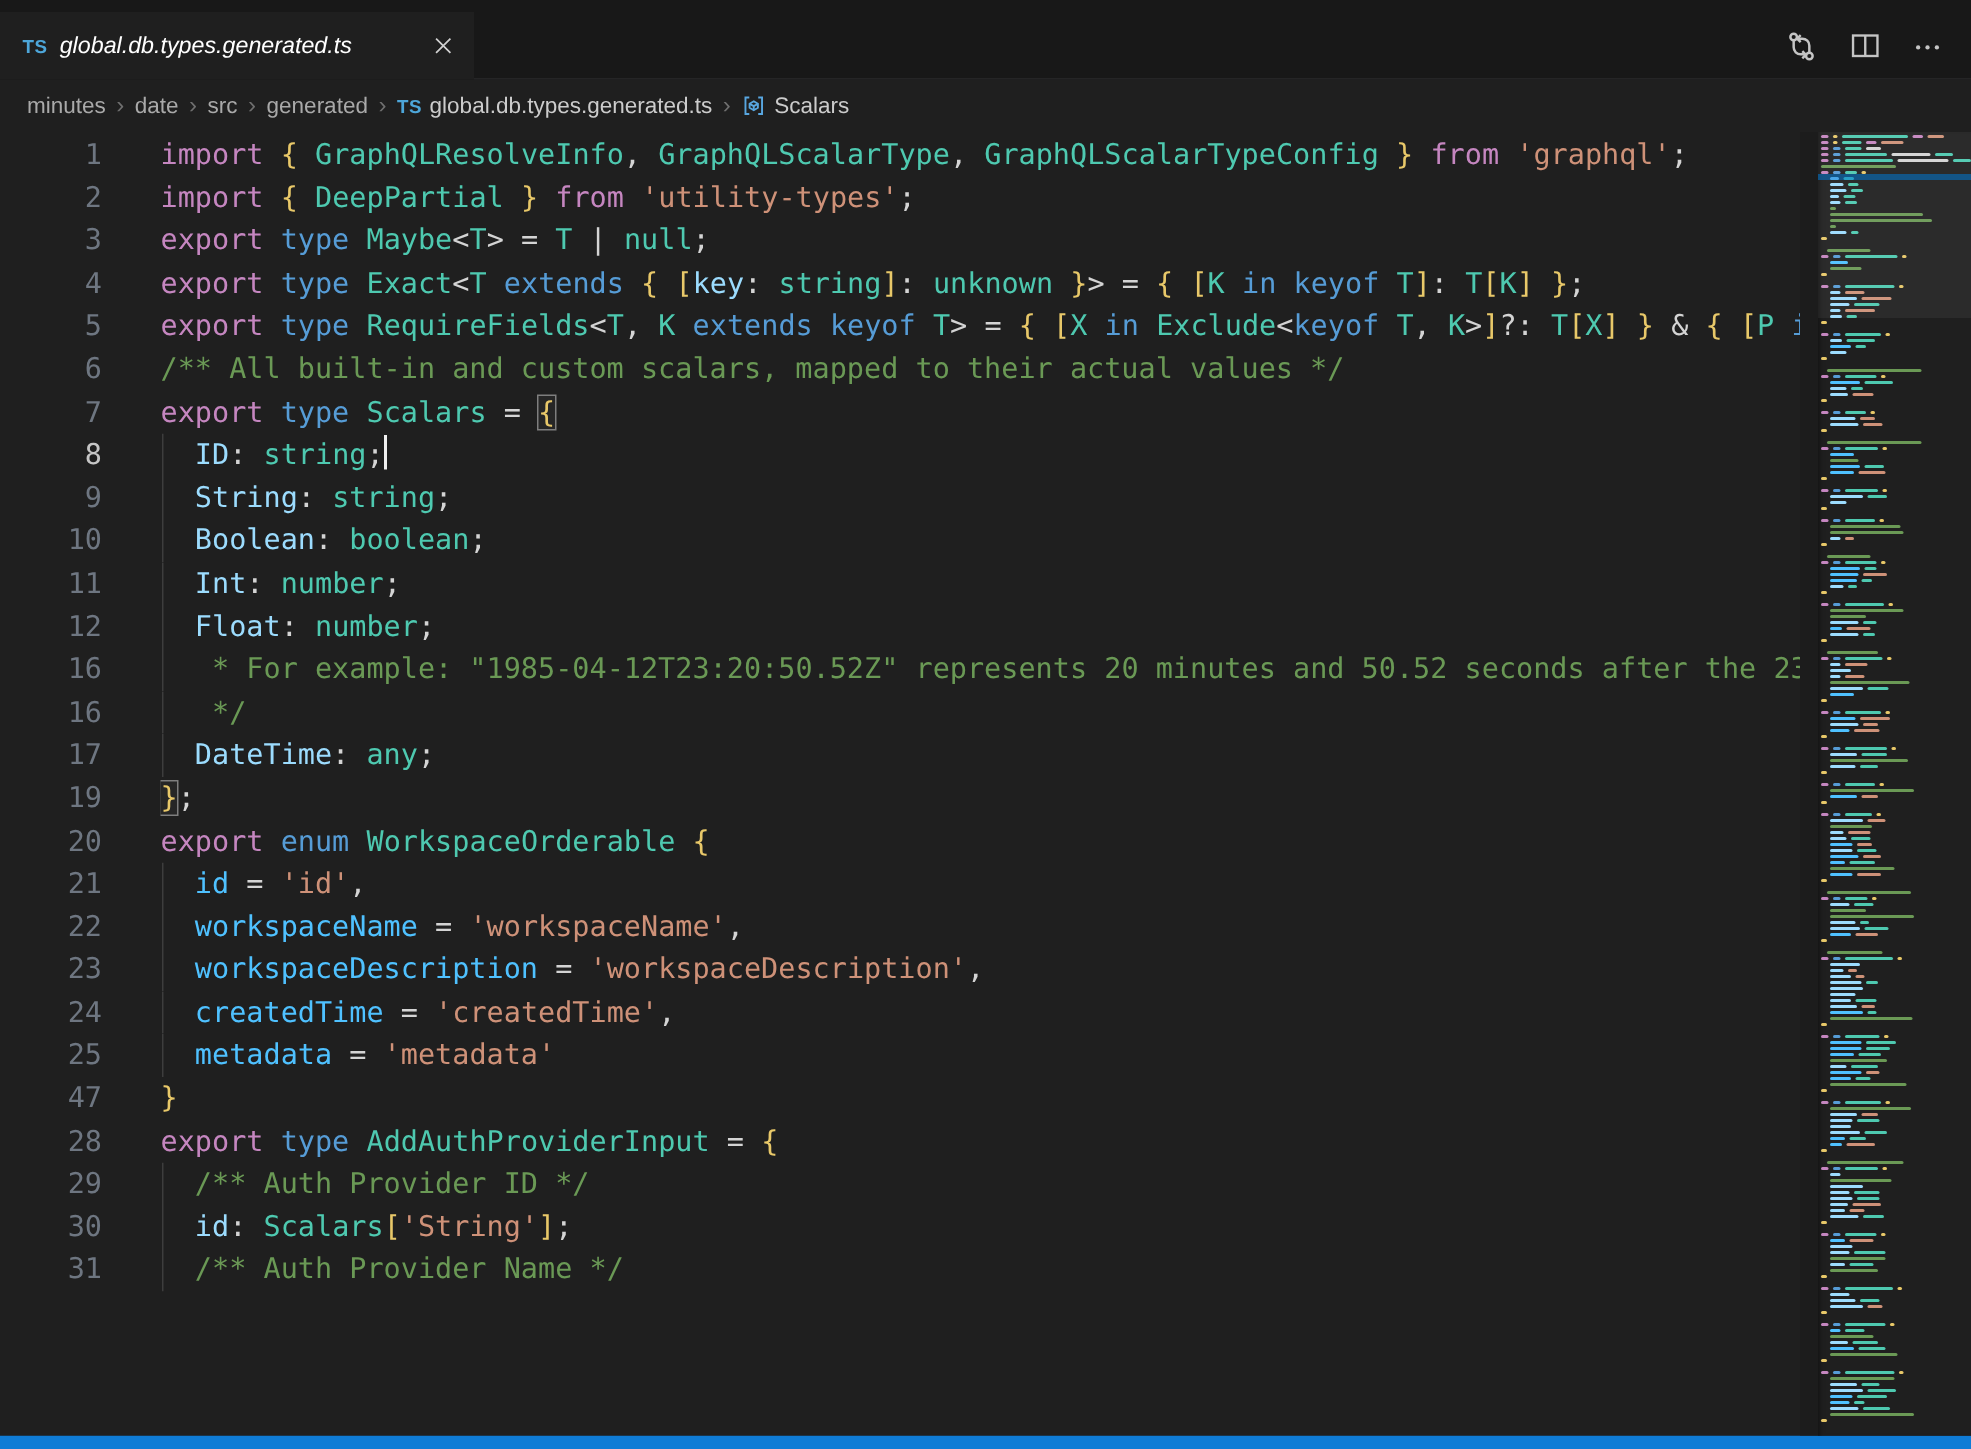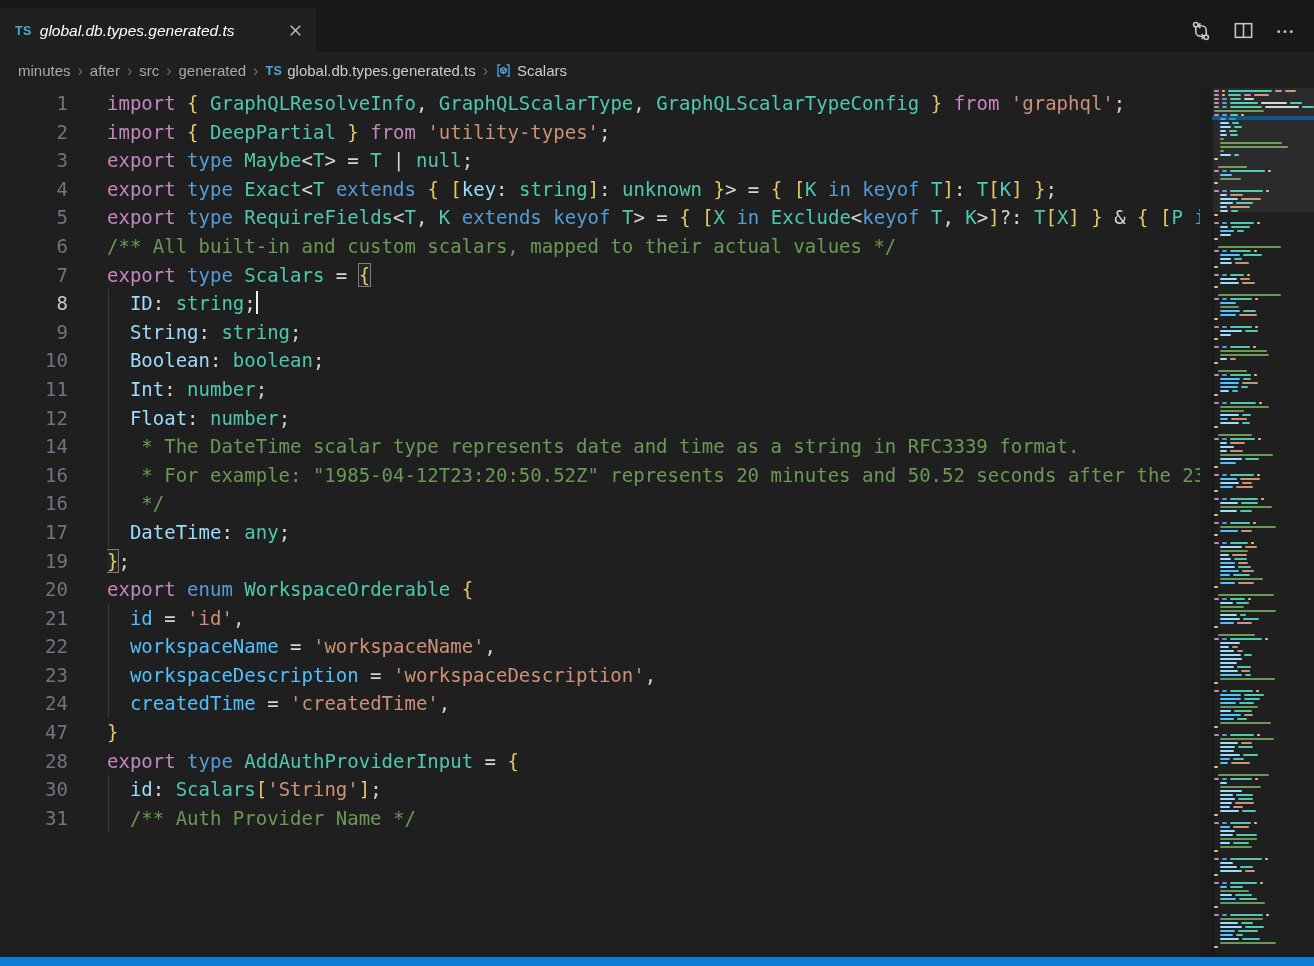--- a/index.html
+++ b/index.html
@@ -88,21 +88,21 @@
       </span>
     </div>
   </div>
 
   <div class="breadcrumbs">
       <span class="crumb-item">
         <span class="crumb-label">minutes</span>
       </span>
       <span class="crumb-sep">›</span>
       <span class="crumb-item">
-        <span class="crumb-label">after</span>
+        <span class="crumb-label">date</span>
       </span>
       <span class="crumb-sep">›</span>
       <span class="crumb-item">
         <span class="crumb-label">src</span>
       </span>
       <span class="crumb-sep">›</span>
       <span class="crumb-item">
         <span class="crumb-label">generated</span>
       </span>
       <span class="crumb-sep">›</span>
@@ -129,32 +129,33 @@
         <div class="line"><div class="gutter">3</div><div class="lcontent"><span class="tok" style="color: rgb(197, 134, 192);">export</span><span class="tok" style="color: rgb(212, 212, 212);"> </span><span class="tok" style="color: rgb(86, 156, 214);">type</span><span class="tok" style="color: rgb(212, 212, 212);"> </span><span class="tok" style="color: rgb(78, 201, 176);">Maybe</span><span class="tok" style="color: rgb(212, 212, 212);">&lt;</span><span class="tok" style="color: rgb(78, 201, 176);">T</span><span class="tok" style="color: rgb(212, 212, 212);">&gt; = </span><span class="tok" style="color: rgb(78, 201, 176);">T</span><span class="tok" style="color: rgb(212, 212, 212);"> | </span><span class="tok" style="color: rgb(78, 201, 176);">null</span><span class="tok" style="color: rgb(212, 212, 212);">;</span></div></div>
         <div class="line"><div class="gutter">4</div><div class="lcontent"><span class="tok" style="color: rgb(197, 134, 192);">export</span><span class="tok" style="color: rgb(212, 212, 212);"> </span><span class="tok" style="color: rgb(86, 156, 214);">type</span><span class="tok" style="color: rgb(212, 212, 212);"> </span><span class="tok" style="color: rgb(78, 201, 176);">Exact</span><span class="tok" style="color: rgb(212, 212, 212);">&lt;</span><span class="tok" style="color: rgb(78, 201, 176);">T</span><span class="tok" style="color: rgb(212, 212, 212);"> </span><span class="tok" style="color: rgb(86, 156, 214);">extends</span><span class="tok" style="color: rgb(212, 212, 212);"> </span><span class="tok" style="color: rgb(232, 200, 105);">{</span><span class="tok" style="color: rgb(212, 212, 212);"> </span><span class="tok" style="color: rgb(232, 200, 105);">[</span><span class="tok" style="color: rgb(156, 220, 254);">key</span><span class="tok" style="color: rgb(212, 212, 212);">: </span><span class="tok" style="color: rgb(78, 201, 176);">string</span><span class="tok" style="color: rgb(232, 200, 105);">]</span><span class="tok" style="color: rgb(212, 212, 212);">: </span><span class="tok" style="color: rgb(78, 201, 176);">unknown</span><span class="tok" style="color: rgb(212, 212, 212);"> </span><span class="tok" style="color: rgb(232, 200, 105);">}</span><span class="tok" style="color: rgb(212, 212, 212);">&gt; = </span><span class="tok" style="color: rgb(232, 200, 105);">{</span><span class="tok" style="color: rgb(212, 212, 212);"> </span><span class="tok" style="color: rgb(232, 200, 105);">[</span><span class="tok" style="color: rgb(78, 201, 176);">K</span><span class="tok" style="color: rgb(212, 212, 212);"> </span><span class="tok" style="color: rgb(86, 156, 214);">in</span><span class="tok" style="color: rgb(212, 212, 212);"> </span><span class="tok" style="color: rgb(86, 156, 214);">keyof</span><span class="tok" style="color: rgb(212, 212, 212);"> </span><span class="tok" style="color: rgb(78, 201, 176);">T</span><span class="tok" style="color: rgb(232, 200, 105);">]</span><span class="tok" style="color: rgb(212, 212, 212);">: </span><span class="tok" style="color: rgb(78, 201, 176);">T</span><span class="tok" style="color: rgb(232, 200, 105);">[</span><span class="tok" style="color: rgb(78, 201, 176);">K</span><span class="tok" style="color: rgb(232, 200, 105);">]</span><span class="tok" style="color: rgb(212, 212, 212);"> </span><span class="tok" style="color: rgb(232, 200, 105);">}</span><span class="tok" style="color: rgb(212, 212, 212);">;</span></div></div>
         <div class="line"><div class="gutter">5</div><div class="lcontent"><span class="tok" style="color: rgb(197, 134, 192);">export</span><span class="tok" style="color: rgb(212, 212, 212);"> </span><span class="tok" style="color: rgb(86, 156, 214);">type</span><span class="tok" style="color: rgb(212, 212, 212);"> </span><span class="tok" style="color: rgb(78, 201, 176);">RequireFields</span><span class="tok" style="color: rgb(212, 212, 212);">&lt;</span><span class="tok" style="color: rgb(78, 201, 176);">T</span><span class="tok" style="color: rgb(212, 212, 212);">, </span><span class="tok" style="color: rgb(78, 201, 176);">K</span><span class="tok" style="color: rgb(212, 212, 212);"> </span><span class="tok" style="color: rgb(86, 156, 214);">extends</span><span class="tok" style="color: rgb(212, 212, 212);"> </span><span class="tok" style="color: rgb(86, 156, 214);">keyof</span><span class="tok" style="color: rgb(212, 212, 212);"> </span><span class="tok" style="color: rgb(78, 201, 176);">T</span><span class="tok" style="color: rgb(212, 212, 212);">&gt; = </span><span class="tok" style="color: rgb(232, 200, 105);">{</span><span class="tok" style="color: rgb(212, 212, 212);"> </span><span class="tok" style="color: rgb(232, 200, 105);">[</span><span class="tok" style="color: rgb(78, 201, 176);">X</span><span class="tok" style="color: rgb(212, 212, 212);"> </span><span class="tok" style="color: rgb(86, 156, 214);">in</span><span class="tok" style="color: rgb(212, 212, 212);"> </span><span class="tok" style="color: rgb(78, 201, 176);">Exclude</span><span class="tok" style="color: rgb(212, 212, 212);">&lt;</span><span class="tok" style="color: rgb(86, 156, 214);">keyof</span><span class="tok" style="color: rgb(212, 212, 212);"> </span><span class="tok" style="color: rgb(78, 201, 176);">T</span><span class="tok" style="color: rgb(212, 212, 212);">, </span><span class="tok" style="color: rgb(78, 201, 176);">K</span><span class="tok" style="color: rgb(212, 212, 212);">&gt;</span><span class="tok" style="color: rgb(232, 200, 105);">]</span><span class="tok" style="color: rgb(212, 212, 212);">?: </span><span class="tok" style="color: rgb(78, 201, 176);">T</span><span class="tok" style="color: rgb(232, 200, 105);">[</span><span class="tok" style="color: rgb(78, 201, 176);">X</span><span class="tok" style="color: rgb(232, 200, 105);">]</span><span class="tok" style="color: rgb(212, 212, 212);"> </span><span class="tok" style="color: rgb(232, 200, 105);">}</span><span class="tok" style="color: rgb(212, 212, 212);"> &amp; </span><span class="tok" style="color: rgb(232, 200, 105);">{</span><span class="tok" style="color: rgb(212, 212, 212);"> </span><span class="tok" style="color: rgb(232, 200, 105);">[</span><span class="tok" style="color: rgb(78, 201, 176);">P</span><span class="tok" style="color: rgb(212, 212, 212);"> </span><span class="tok" style="color: rgb(86, 156, 214);">in</span></div></div>
         <div class="line"><div class="gutter">6</div><div class="lcontent"><span class="tok" style="color: rgb(106, 153, 85);">/** All built-in and custom scalars, mapped to their actual values */</span></div></div>
         <div class="line"><div class="gutter">7</div><div class="lcontent"><span class="tok" style="color: rgb(197, 134, 192);">export</span><span class="tok" style="color: rgb(212, 212, 212);"> </span><span class="tok" style="color: rgb(86, 156, 214);">type</span><span class="tok" style="color: rgb(212, 212, 212);"> </span><span class="tok" style="color: rgb(78, 201, 176);">Scalars</span><span class="tok" style="color: rgb(212, 212, 212);"> = </span><span class="tok bmatch" style="color: rgb(232, 200, 105);">{</span></div></div>
         <div class="line"><div class="gutter active">8</div><div class="lcontent"><span class="iguide"></span><span class="tok" style="color: rgb(212, 212, 212);">  </span><span class="tok" style="color: rgb(156, 220, 254);">ID</span><span class="tok" style="color: rgb(212, 212, 212);">: </span><span class="tok" style="color: rgb(78, 201, 176);">string</span><span class="tok" style="color: rgb(212, 212, 212);">;</span><span class="cursor"></span></div></div>
         <div class="line"><div class="gutter">9</div><div class="lcontent"><span class="iguide"></span><span class="tok" style="color: rgb(212, 212, 212);">  </span><span class="tok" style="color: rgb(156, 220, 254);">String</span><span class="tok" style="color: rgb(212, 212, 212);">: </span><span class="tok" style="color: rgb(78, 201, 176);">string</span><span class="tok" style="color: rgb(212, 212, 212);">;</span></div></div>
         <div class="line"><div class="gutter">10</div><div class="lcontent"><span class="iguide"></span><span class="tok" style="color: rgb(212, 212, 212);">  </span><span class="tok" style="color: rgb(156, 220, 254);">Boolean</span><span class="tok" style="color: rgb(212, 212, 212);">: </span><span class="tok" style="color: rgb(78, 201, 176);">boolean</span><span class="tok" style="color: rgb(212, 212, 212);">;</span></div></div>
         <div class="line"><div class="gutter">11</div><div class="lcontent"><span class="iguide"></span><span class="tok" style="color: rgb(212, 212, 212);">  </span><span class="tok" style="color: rgb(156, 220, 254);">Int</span><span class="tok" style="color: rgb(212, 212, 212);">: </span><span class="tok" style="color: rgb(78, 201, 176);">number</span><span class="tok" style="color: rgb(212, 212, 212);">;</span></div></div>
         <div class="line"><div class="gutter">12</div><div class="lcontent"><span class="iguide"></span><span class="tok" style="color: rgb(212, 212, 212);">  </span><span class="tok" style="color: rgb(156, 220, 254);">Float</span><span class="tok" style="color: rgb(212, 212, 212);">: </span><span class="tok" style="color: rgb(78, 201, 176);">number</span><span class="tok" style="color: rgb(212, 212, 212);">;</span></div></div>
-        <div class="line"><div class="gutter">14</div><div class="lcontent"><span class="iguide"></span><span class="tok" style="color: rgb(212, 212, 212);">  </span><span class="tok" style="color: rgb(106, 153, 85);"> * The DateTime scalar type represents date and time as a string in RFC3339 format.</span></div></div>
         <div class="line"><div class="gutter">16</div><div class="lcontent"><span class="iguide"></span><span class="tok" style="color: rgb(212, 212, 212);">  </span><span class="tok" style="color: rgb(106, 153, 85);"> * For example: "1985-04-12T23:20:50.52Z" represents 20 minutes and 50.52 seconds after the 23rd hour of April 12th, 1985 in UTC.</span></div></div>
         <div class="line"><div class="gutter">16</div><div class="lcontent"><span class="iguide"></span><span class="tok" style="color: rgb(212, 212, 212);">  </span><span class="tok" style="color: rgb(106, 153, 85);"> */</span></div></div>
         <div class="line"><div class="gutter">17</div><div class="lcontent"><span class="iguide"></span><span class="tok" style="color: rgb(212, 212, 212);">  </span><span class="tok" style="color: rgb(156, 220, 254);">DateTime</span><span class="tok" style="color: rgb(212, 212, 212);">: </span><span class="tok" style="color: rgb(78, 201, 176);">any</span><span class="tok" style="color: rgb(212, 212, 212);">;</span></div></div>
         <div class="line"><div class="gutter">19</div><div class="lcontent"><span class="tok bmatch" style="color: rgb(232, 200, 105);">}</span><span class="tok" style="color: rgb(212, 212, 212);">;</span></div></div>
         <div class="line"><div class="gutter">20</div><div class="lcontent"><span class="tok" style="color: rgb(197, 134, 192);">export</span><span class="tok" style="color: rgb(212, 212, 212);"> </span><span class="tok" style="color: rgb(86, 156, 214);">enum</span><span class="tok" style="color: rgb(212, 212, 212);"> </span><span class="tok" style="color: rgb(78, 201, 176);">WorkspaceOrderable</span><span class="tok" style="color: rgb(212, 212, 212);"> </span><span class="tok" style="color: rgb(232, 200, 105);">{</span></div></div>
         <div class="line"><div class="gutter">21</div><div class="lcontent"><span class="iguide"></span><span class="tok" style="color: rgb(212, 212, 212);">  </span><span class="tok" style="color: rgb(79, 193, 255);">id</span><span class="tok" style="color: rgb(212, 212, 212);"> = </span><span class="tok" style="color: rgb(206, 145, 120);">'id'</span><span class="tok" style="color: rgb(212, 212, 212);">,</span></div></div>
         <div class="line"><div class="gutter">22</div><div class="lcontent"><span class="iguide"></span><span class="tok" style="color: rgb(212, 212, 212);">  </span><span class="tok" style="color: rgb(79, 193, 255);">workspaceName</span><span class="tok" style="color: rgb(212, 212, 212);"> = </span><span class="tok" style="color: rgb(206, 145, 120);">'workspaceName'</span><span class="tok" style="color: rgb(212, 212, 212);">,</span></div></div>
         <div class="line"><div class="gutter">23</div><div class="lcontent"><span class="iguide"></span><span class="tok" style="color: rgb(212, 212, 212);">  </span><span class="tok" style="color: rgb(79, 193, 255);">workspaceDescription</span><span class="tok" style="color: rgb(212, 212, 212);"> = </span><span class="tok" style="color: rgb(206, 145, 120);">'workspaceDescription'</span><span class="tok" style="color: rgb(212, 212, 212);">,</span></div></div>
         <div class="line"><div class="gutter">24</div><div class="lcontent"><span class="iguide"></span><span class="tok" style="color: rgb(212, 212, 212);">  </span><span class="tok" style="color: rgb(79, 193, 255);">createdTime</span><span class="tok" style="color: rgb(212, 212, 212);"> = </span><span class="tok" style="color: rgb(206, 145, 120);">'createdTime'</span><span class="tok" style="color: rgb(212, 212, 212);">,</span></div></div>
+        <div class="line"><div class="gutter">25</div><div class="lcontent"><span class="iguide"></span><span class="tok" style="color: rgb(212, 212, 212);">  </span><span class="tok" style="color: rgb(79, 193, 255);">metadata</span><span class="tok" style="color: rgb(212, 212, 212);"> = </span><span class="tok" style="color: rgb(206, 145, 120);">'metadata'</span></div></div>
         <div class="line"><div class="gutter">47</div><div class="lcontent"><span class="tok" style="color: rgb(232, 200, 105);">}</span></div></div>
         <div class="line"><div class="gutter">28</div><div class="lcontent"><span class="tok" style="color: rgb(197, 134, 192);">export</span><span class="tok" style="color: rgb(212, 212, 212);"> </span><span class="tok" style="color: rgb(86, 156, 214);">type</span><span class="tok" style="color: rgb(212, 212, 212);"> </span><span class="tok" style="color: rgb(78, 201, 176);">AddAuthProviderInput</span><span class="tok" style="color: rgb(212, 212, 212);"> = </span><span class="tok" style="color: rgb(232, 200, 105);">{</span></div></div>
+        <div class="line"><div class="gutter">29</div><div class="lcontent"><span class="iguide"></span><span class="tok" style="color: rgb(212, 212, 212);">  </span><span class="tok" style="color: rgb(106, 153, 85);">/** Auth Provider ID */</span></div></div>
         <div class="line"><div class="gutter">30</div><div class="lcontent"><span class="iguide"></span><span class="tok" style="color: rgb(212, 212, 212);">  </span><span class="tok" style="color: rgb(156, 220, 254);">id</span><span class="tok" style="color: rgb(212, 212, 212);">: </span><span class="tok" style="color: rgb(78, 201, 176);">Scalars</span><span class="tok" style="color: rgb(232, 200, 105);">[</span><span class="tok" style="color: rgb(206, 145, 120);">'String'</span><span class="tok" style="color: rgb(232, 200, 105);">]</span><span class="tok" style="color: rgb(212, 212, 212);">;</span></div></div>
         <div class="line"><div class="gutter">31</div><div class="lcontent"><span class="iguide"></span><span class="tok" style="color: rgb(212, 212, 212);">  </span><span class="tok" style="color: rgb(106, 153, 85);">/** Auth Provider Name */</span></div></div>
       </div>
     <div class="scroll-gutter"></div>
     <div class="minimap">
       <div class="mm-slider" style="height: 124px;"></div>
       <div>
           <div class="mm-row" style="padding-left: 2px;">
             <span style="width: 5px; background: rgb(197, 134, 192);"></span>
             <span style="width: 3px; background: rgb(232, 200, 105);"></span>

